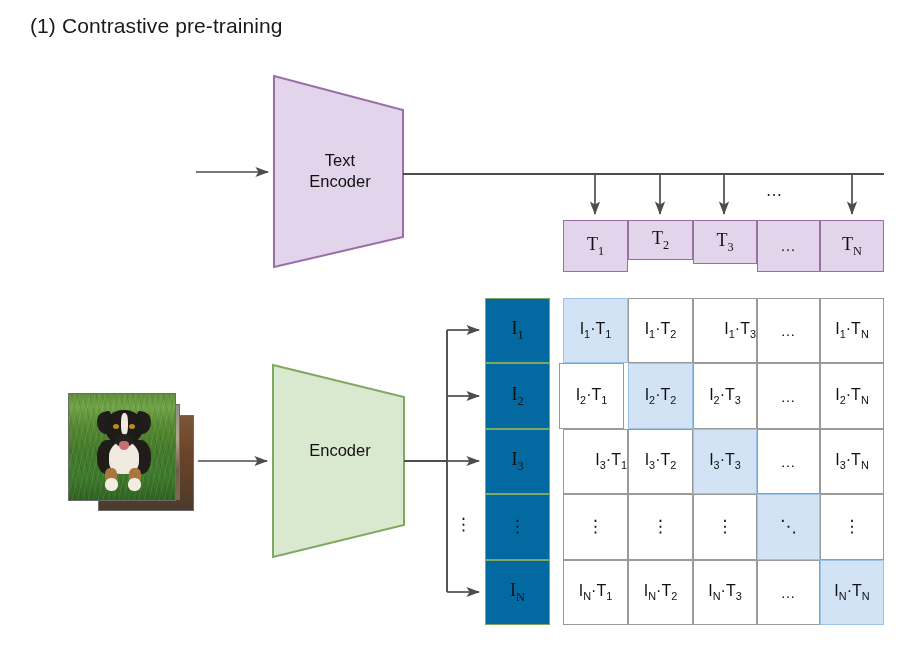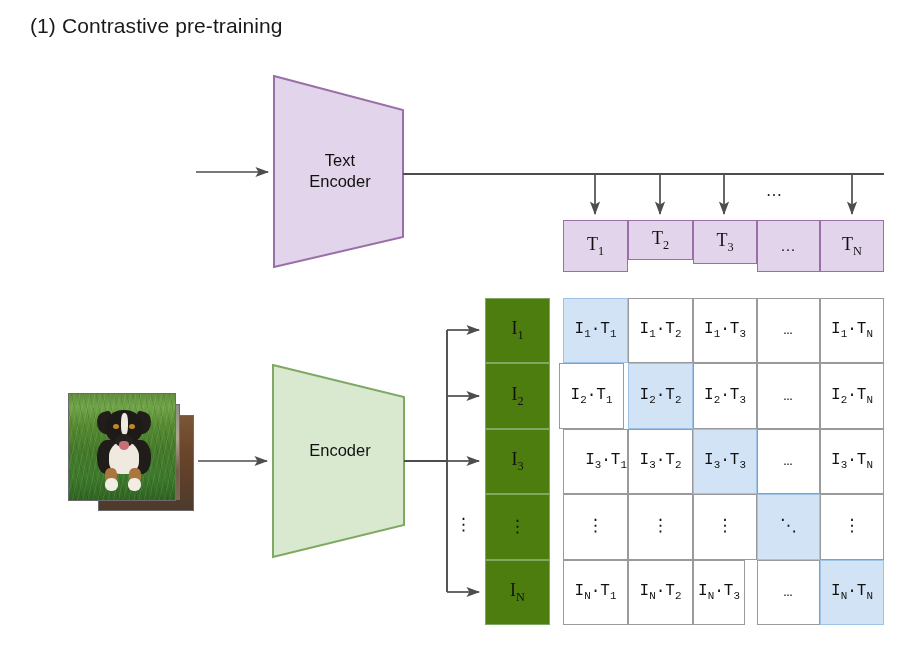--- a/index.html
+++ b/index.html
@@ -193,35 +193,35 @@
     justify-content: center;
     font-family: "Liberation Serif", "DejaVu Serif", serif;
     font-size: 18px;
     color: #111111;
   }
   .tcell {
     background: #e2d4ea;
     border: 1.4px solid #9a6fa8;
   }
   .icell {
-    background: #4d7c0f;
+    background: #0369a1;
     border: 1.4px solid #7fa862;
   }
   .vcell sub { font-size: 0.68em; }
 
   
   .mcell {
     position: absolute;
     box-sizing: border-box;
     display: flex;
     align-items: center;
     justify-content: center;
     border: 1px solid #9a9a9a;
     background: #ffffff;
-    font-family: Liberation Mono, monospace;
+    font-family: Liberation Sans, sans-serif;
     font-size: 16px;
     color: #111111;
     white-space: nowrap;
   }
   .mcell.hl {
     background: #d3e3f6;
     border-color: #9dc3e6;
     z-index: 2;
   }
   .mcell sub { font-size: 0.68em; }
@@ -346,21 +346,21 @@
         <span>I<sub>N</sub></span>
       </div>
     </div>
   <div id="matrix">
       <div class="mcell hl" style="left: 563px; top: 298px; width: 65px; height: 65px;">
         <span>I<sub>1</sub>·T<sub>1</sub></span>
       </div>
       <div class="mcell" style="left: 628px; top: 298px; width: 65px; height: 65px;">
         <span>I<sub>1</sub>·T<sub>2</sub></span>
       </div>
-      <div class="mcell" style="left: 693px; top: 298px; width: 64px; height: 65px;">
+      <div class="mcell" style="left: 693px; top: 298px; width: 64px; height: 65px; justify-content: flex-end;">
         <span>I<sub>1</sub>·T<sub>3</sub></span>
       </div>
       <div class="mcell" style="left: 757px; top: 298px; width: 63px; height: 65px;">
         <span class="dots-h">…</span>
       </div>
       <div class="mcell" style="left: 820px; top: 298px; width: 64px; height: 65px;">
         <span>I<sub>1</sub>·T<sub>N</sub></span>
       </div>
       <div class="mcell" style="left: 559px; top: 363px; width: 65px; height: 66px;">
         <span>I<sub>2</sub>·T<sub>1</sub></span>
@@ -406,21 +406,21 @@
       </div>
       <div class="mcell" style="left: 820px; top: 494px; width: 64px; height: 66px;">
         <span class="dots-v">⋮</span>
       </div>
       <div class="mcell" style="left: 563px; top: 560px; width: 65px; height: 65px;">
         <span>I<sub>N</sub>·T<sub>1</sub></span>
       </div>
       <div class="mcell" style="left: 628px; top: 560px; width: 65px; height: 65px;">
         <span>I<sub>N</sub>·T<sub>2</sub></span>
       </div>
-      <div class="mcell" style="left: 693px; top: 560px; width: 52px; height: 65px;">
+      <div class="mcell" style="left: 693px; top: 560px; width: 64px; height: 65px;">
         <span>I<sub>N</sub>·T<sub>3</sub></span>
       </div>
       <div class="mcell" style="left: 757px; top: 560px; width: 63px; height: 65px;">
         <span class="dots-h">…</span>
       </div>
       <div class="mcell hl" style="left: 820px; top: 560px; width: 64px; height: 65px;">
         <span>I<sub>N</sub>·T<sub>N</sub></span>
       </div>
     </div>
 

